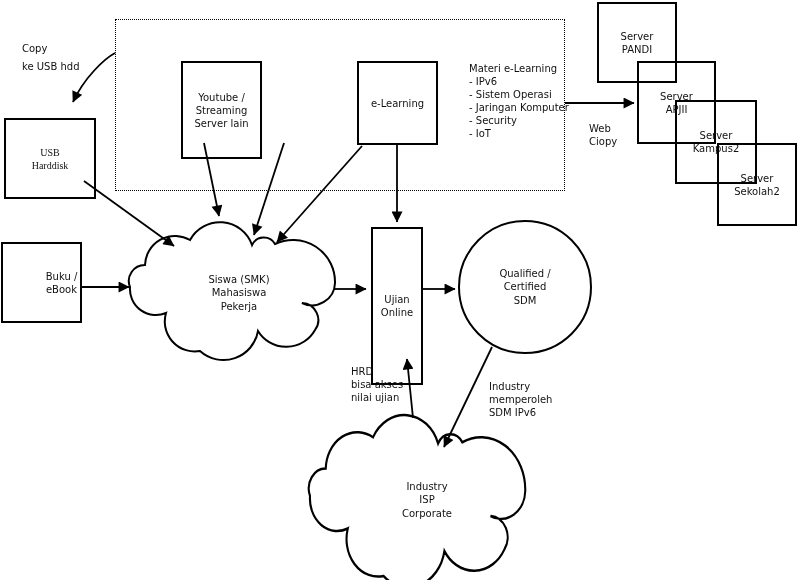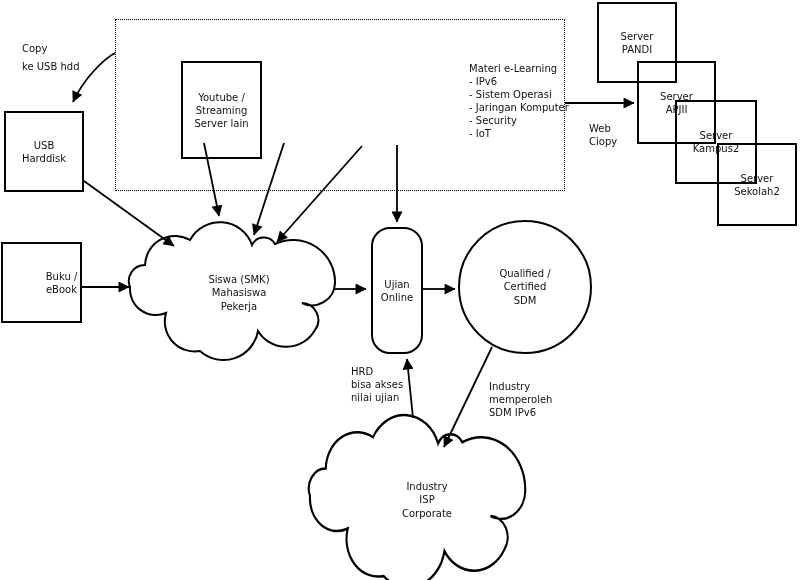--- a/index.html
+++ b/index.html
@@ -95,28 +95,29 @@
       <path class="wire" d="M334,289 L366,289" marker-end="url(#arrow)"></path>
       <path class="wire" d="M423,289 L455,289" marker-end="url(#arrow)"></path>
       <path class="wire" d="M565,103 L634,103" marker-end="url(#arrow)"></path>
       <path class="wire" d="M413,418 L407,359" marker-end="url(#arrow)"></path>
       <path class="wire" d="M492,347 L444,447" marker-end="url(#arrow)"></path>
     </g>
   </svg>
 
   <div class="frame-dashed" style="left:115px; top:19px; width:450px; height:172px;"></div>
 
-  <div class="node" style="left:4px;   top:111px; width:80px; height:81px;">USB
+  <div class="node" style="left:4px;   top:118px; width:92px; height:81px;font-family:Liberation Serif, serif;">USB
 Harddisk</div>
   <div class="node" style="left:1px;   top:242px; width:81px; height:81px;padding-left:40px;">Buku /
 eBook</div>
   <div class="node" style="left:153px; top:61px;  width:81px; height:98px;margin-left:28px;">Youtube /
 Streaming
 Server lain</div>
-  <div class="node" style="left:371px; top:227px; width:52px; height:127px;border-radius:19px;">Ujian
+  <div class="node" style="left:357px; top:61px;  width:81px; height:84px;">e-Learning</div>
+  <div class="node" style="left:371px; top:227px; width:52px; height:158px;">Ujian
 Online</div>
   <div class="node" style="left:597px; top:2px;   width:80px; height:81px;">Server
 PANDI</div>
   <div class="node" style="left:637px; top:61px;  width:79px; height:83px;">Server
 APJII</div>
   <div class="node" style="left:675px; top:100px; width:82px; height:84px;">Server
 Kampus2</div>
   <div class="node" style="left:717px; top:143px; width:80px; height:83px;">Server
 Sekolah2</div>
 

